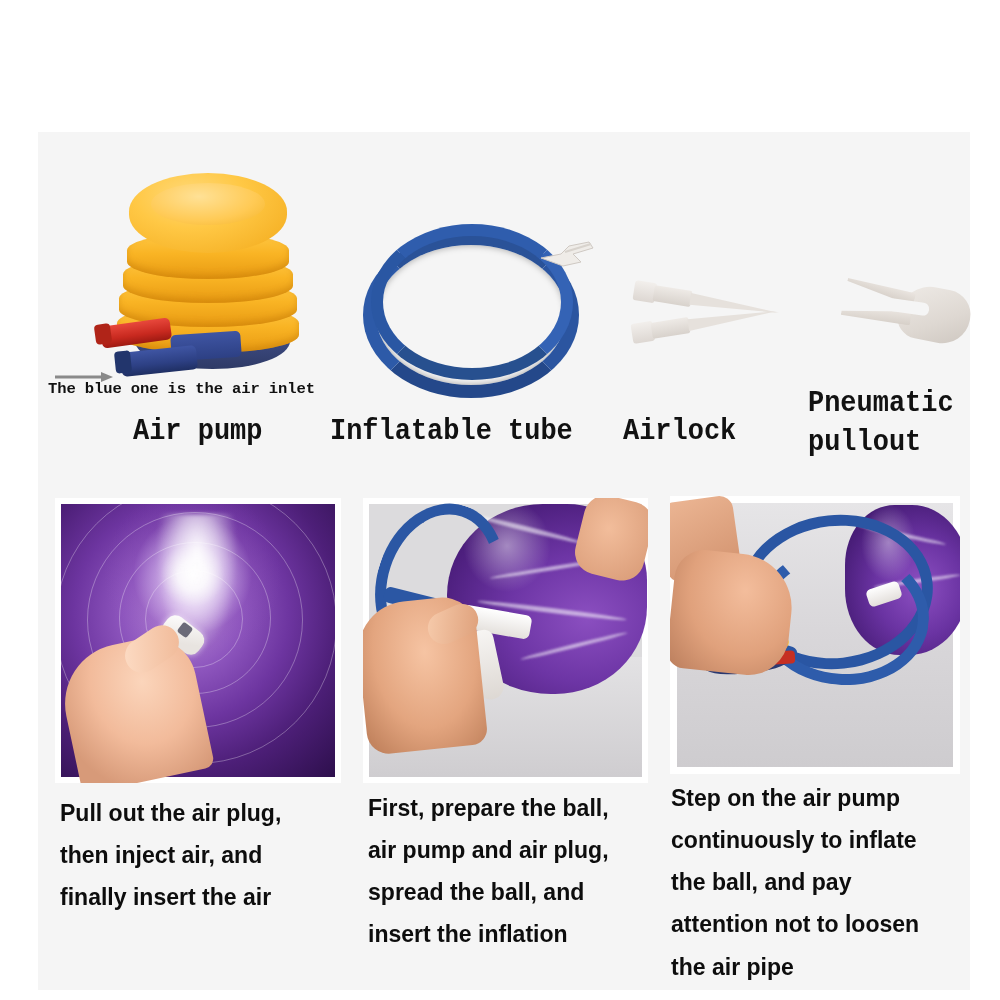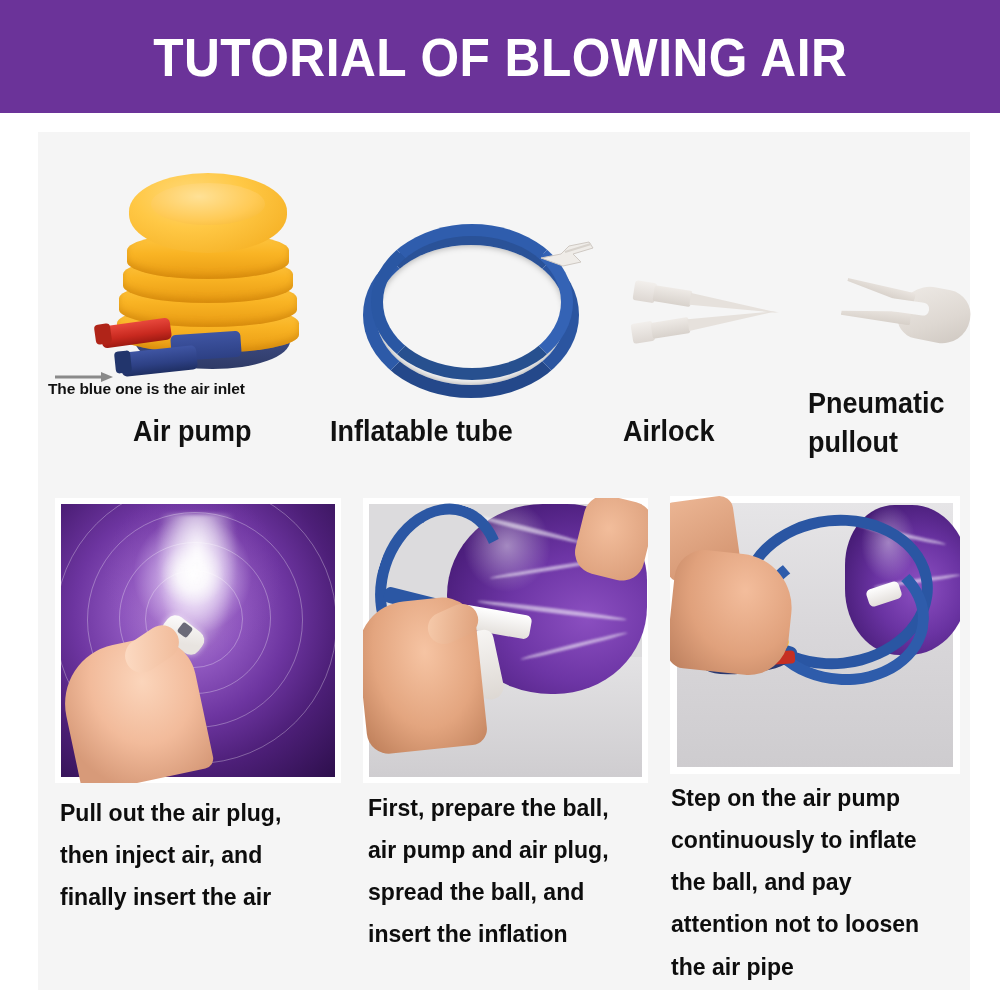--- a/index.html
+++ b/index.html
@@ -29,21 +29,21 @@
     font-family:"Liberation Sans","DejaVu Sans",sans-serif;
   }
 
   
   .content{
     position:absolute;left:38px;top:132px;width:932px;height:858px;
     background:#f5f5f5;
   }
 
   
-  .parts-row{position:absolute;left:0;top:0;width:932px;height:350px;}
+  .parts-row{position:absolute;left:0;top:0;width:932px;height:350px;font-family:Liberation Mono, monospace;}
 
   
   .pump-wrap{position:absolute;left:55px;top:25px;width:220px;height:225px;}
   .pump-base{
     position:absolute;left:42px;top:150px;width:155px;height:62px;
     background:linear-gradient(180deg,#4a5a94 0%,#3c4a80 55%,#2e3a66 100%);
     border-radius:50%/45%;
   }
   .bellow{
     position:absolute;border-radius:50%/38%;
@@ -344,23 +344,20 @@
   }
   .cap1{left:22px;top:660px;width:320px;}
   .cap2{left:330px;top:655px;width:315px;}
   .cap3{left:633px;top:645px;width:330px;}
 </style>
 </head>
 <body>
 
 <div class="page">
 
-  <div class="header">
-    <div class="header-title">TUTORIAL OF BLOWING AIR</div>
-  </div>
 
   <div class="content">
 
     <div class="parts-row">
 
       <div class="pump-wrap">
         <div class="pump-base"></div>
         <div class="bellow b1"></div>
         <div class="bellow b2"></div>
         <div class="bellow b3"></div>

